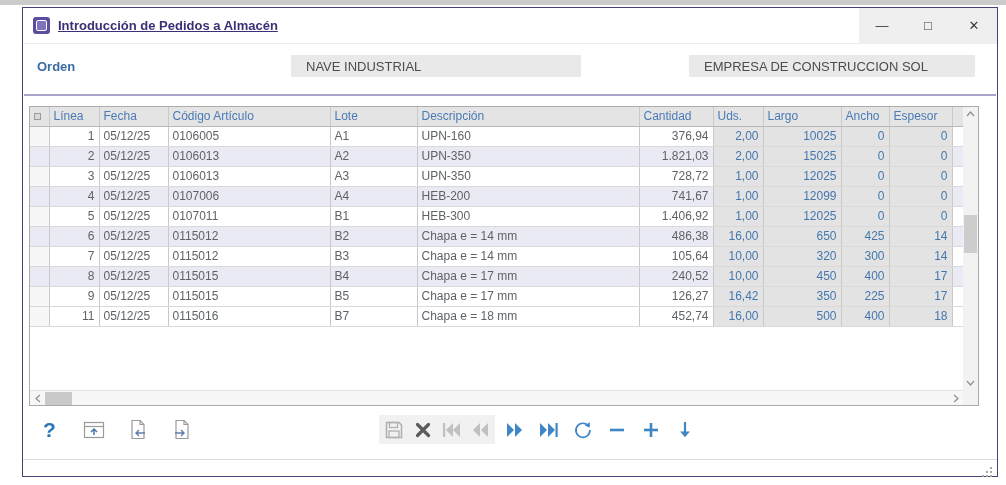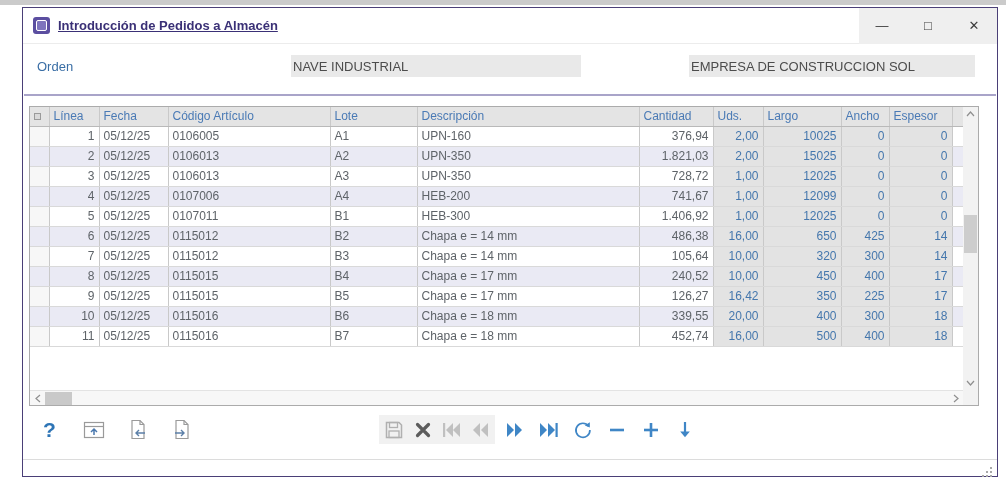--- a/index.html
+++ b/index.html
@@ -15,29 +15,29 @@
               position:relative; flex:0 0 auto; }
   .app-icon::before { content:""; position:absolute; left:3px; top:3px; right:3px; bottom:3px;
               border:1.5px solid #ffffff; border-radius:2px; background:#7e74bd; }
   .title { margin-left:8px; font-size:13px; font-weight:bold; color:#3a3076; flex:1 1 auto; white-space:nowrap;text-decoration:underline; }
   .win-controls { display:flex; height:36px; background:#efefef; }
   .win-btn { width:46px; height:36px; display:flex; align-items:center; justify-content:center;
              font-size:13px; color:#3c3c3c; cursor:default; }
 
   
   .form-row { position:relative; height:50px; }
-  .flabel { position:absolute; font-size:13px; color:#3a6ea5; }
+  .flabel { position:absolute; font-size:13px; color:#3a6ea5;font-weight:bold; }
   .lbl-orden { left:14px; top:15px; }
   .lbl-cliente { left:621px; top:15px;margin-top:48px; }
   .combo { position:absolute; left:130px; top:11px; width:140px; height:22px;
            border-bottom:1px solid #cfcfcf; font-size:13px; color:#4a4a4a;
            display:flex; align-items:center; justify-content:flex-end; }
   .combo .val { margin-right:8px; }
   .field { position:absolute; height:22px; background:#e9e9e9; font-size:13px; color:#4c4c4c;
-           display:flex; align-items:center; padding-left:2px; top:11px; white-space:nowrap; overflow:hidden; }
+           display:flex; align-items:center; padding-left:15px; top:11px; white-space:nowrap; overflow:hidden; }
   .field-nave { left:268px; width:290px; }
   .field-cliente { left:666px; width:286px; }
   .form-divider { height:2px; background:#a9a4c9; margin:0 1px; }
 
   
   .grid-wrap { position:relative; margin:10px 0 0 6px; width:950px; height:300px;
                border:1px solid #ababab; background:#ffffff; }
   .grid-main { position:absolute; left:0; top:0; width:933px; height:283px; overflow:hidden; }
   table.grid { border-collapse:collapse; table-layout:fixed; width:922px; font-size:12px; }
   table.grid th { height:19px; background:#e4e4e4; color:#4a7ab5; font-weight:normal;
@@ -253,34 +253,20 @@
               <td class="">0115015</td>
               <td class="">B5</td>
               <td class="">Chapa e = 17 mm</td>
               <td class="r">126,27</td>
               <td class="r gray">16,42</td>
               <td class="r gray">350</td>
               <td class="r gray">225</td>
               <td class="r gray">17</td>
               <td></td>
             </tr>
-            <tr class="alt">
-              <td class="sel"></td>
-              <td class="r">10</td>
-              <td class="">05/12/25</td>
-              <td class="">0115016</td>
-              <td class="">B6</td>
-              <td class="">Chapa e = 18 mm</td>
-              <td class="r">339,55</td>
-              <td class="r gray">20,00</td>
-              <td class="r gray">400</td>
-              <td class="r gray">300</td>
-              <td class="r gray">18</td>
-              <td></td>
-            </tr>
             <tr class="">
               <td class="sel"></td>
               <td class="r">11</td>
               <td class="">05/12/25</td>
               <td class="">0115016</td>
               <td class="">B7</td>
               <td class="">Chapa e = 18 mm</td>
               <td class="r">452,74</td>
               <td class="r gray">16,00</td>
               <td class="r gray">500</td>

